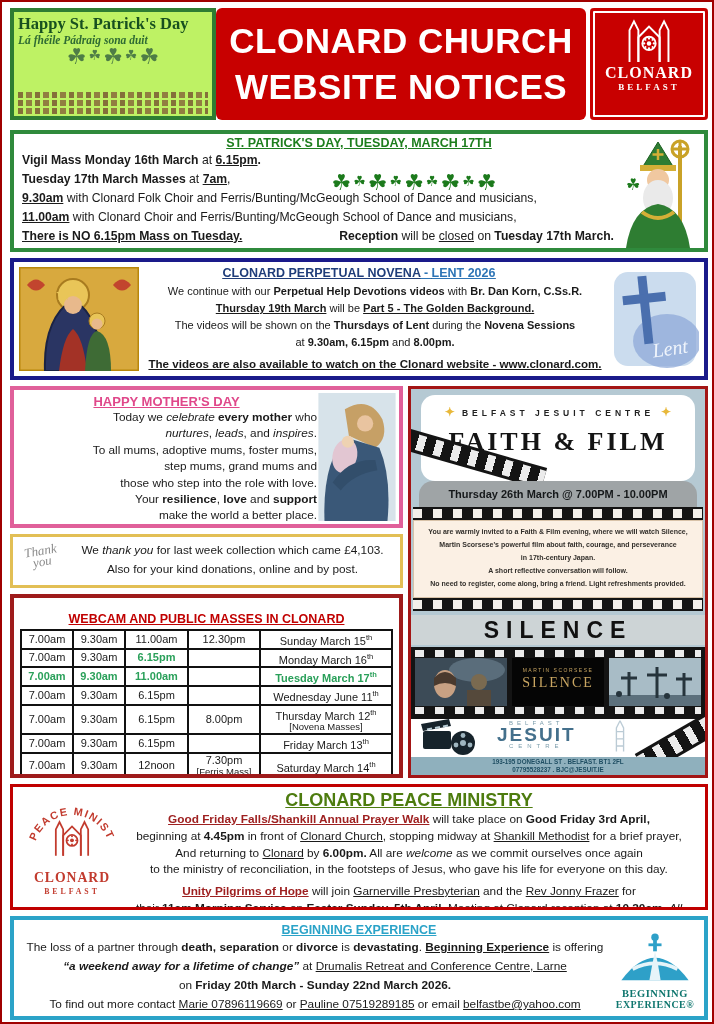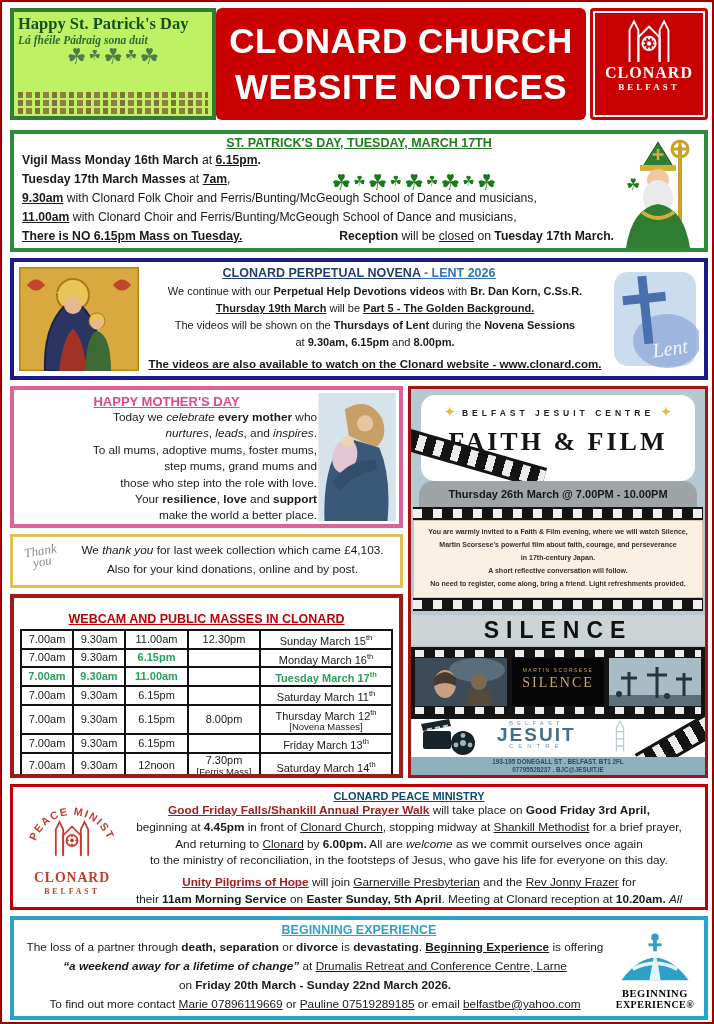--- a/index.html
+++ b/index.html
@@ -98,30 +98,30 @@
   .plogo .m{font-weight:700;font-size:19px;letter-spacing:2px;line-height:17px}
   .plogo .b{font-size:6px;letter-spacing:5px;color:#7A9CAB}
   .clap{position:absolute;left:8px;top:0}
   .sketch{position:absolute;left:196px;top:0;opacity:.7}
   .curl{position:absolute;right:-16px;top:12px;width:86px;height:24px;background:#141414;transform:rotate(-30deg)}
   .addr{position:absolute;left:0;bottom:0;width:100%;height:18px;background:#8FB0BD;text-align:center;
      font-size:6.3px;line-height:8px;color:#1F4E63;padding-top:1px;font-weight:700}
 
   
   .s7{left:8px;top:782px;width:698px;height:126px;border:3px solid #C00000;padding:3px 6px;overflow:hidden}
-  .s7 .stitle{color:#0c4a6e;font-size:11px;margin-left:100px}
+  .s7 .stitle{color:#4d7c0f;font-size:18px;margin-left:100px}
   .s7 .body{margin-left:100px;text-align:center;font-size:11.8px;line-height:16.8px}
   .s7 .gap{height:5px}
   .pmlogo{position:absolute;left:10px;top:4px;width:98px;height:114px}
 
   
   .s8{left:8px;top:914px;width:698px;height:104px;border:4px solid #2BA3C8;padding:3px 6px;overflow:hidden}
   .s8 .stitle{color:#2BA3C8;font-size:12.5px;margin-bottom:1px}
   .s8 .body{margin-right:88px;text-align:center;font-size:11.8px;line-height:19px}
-  .belogo{position:absolute;right:6px;top:8px;width:86px;text-align:center;color:#000000;
+  .belogo{position:absolute;right:6px;top:8px;width:86px;text-align:center;color:#0f766e;
      font-family:"Liberation Serif",serif;font-weight:700}
   .belogo .t1{font-size:10.5px;letter-spacing:.5px;line-height:11px}
   .belogo .t2{font-size:10px;letter-spacing:.5px;line-height:11px}
 </style>
 </head>
 <body>
 
 <div class="page">
 
   <header class="hdr">
@@ -320,21 +320,21 @@
             </td>
             <td>
               <div>9.30am</div>
             </td>
             <td>
               <div>6.15pm</div>
             </td>
             <td>
               <div></div>
             </td>
-            <td><span>Saturday March 11</span><sup>th</sup></td>
+            <td><span>Wednesday June 11</span><sup>th</sup></td>
           </tr>
           <tr>
             <td>
               <div>7.00am</div>
             </td>
             <td>
               <div>9.30am</div>
             </td>
             <td>
               <div>6.15pm</div>

